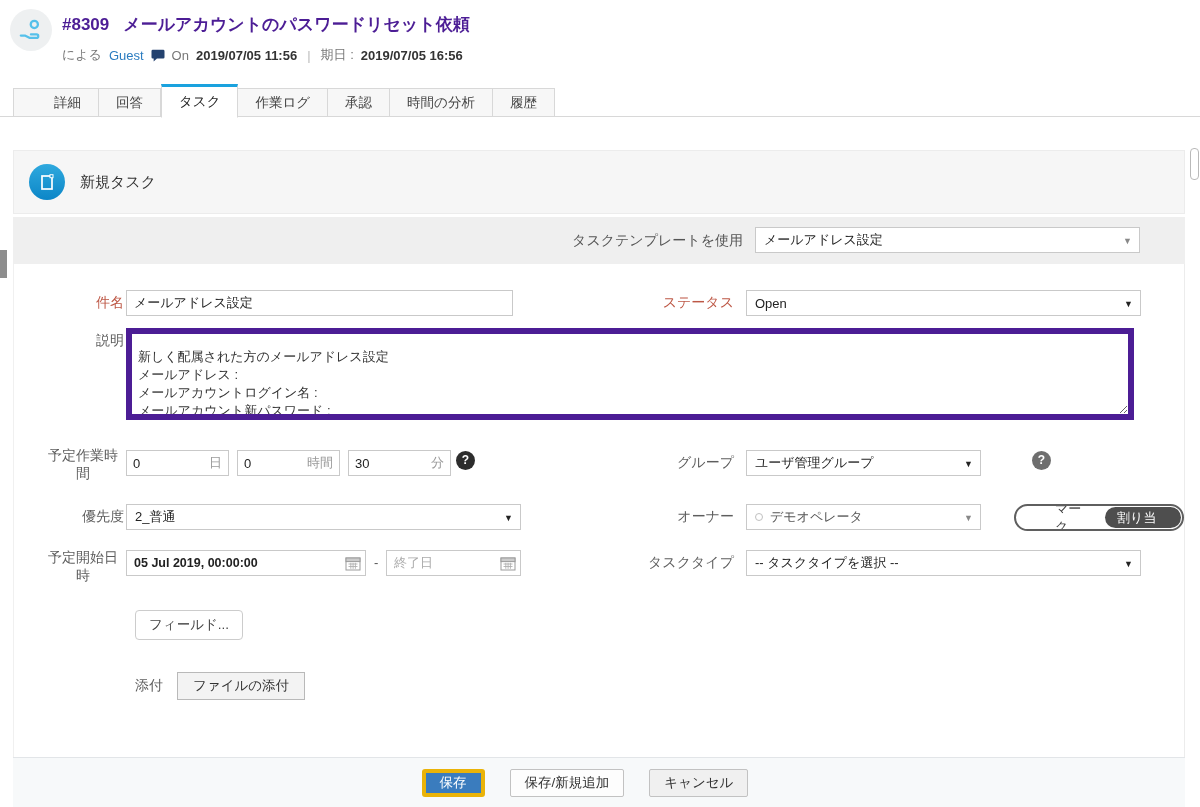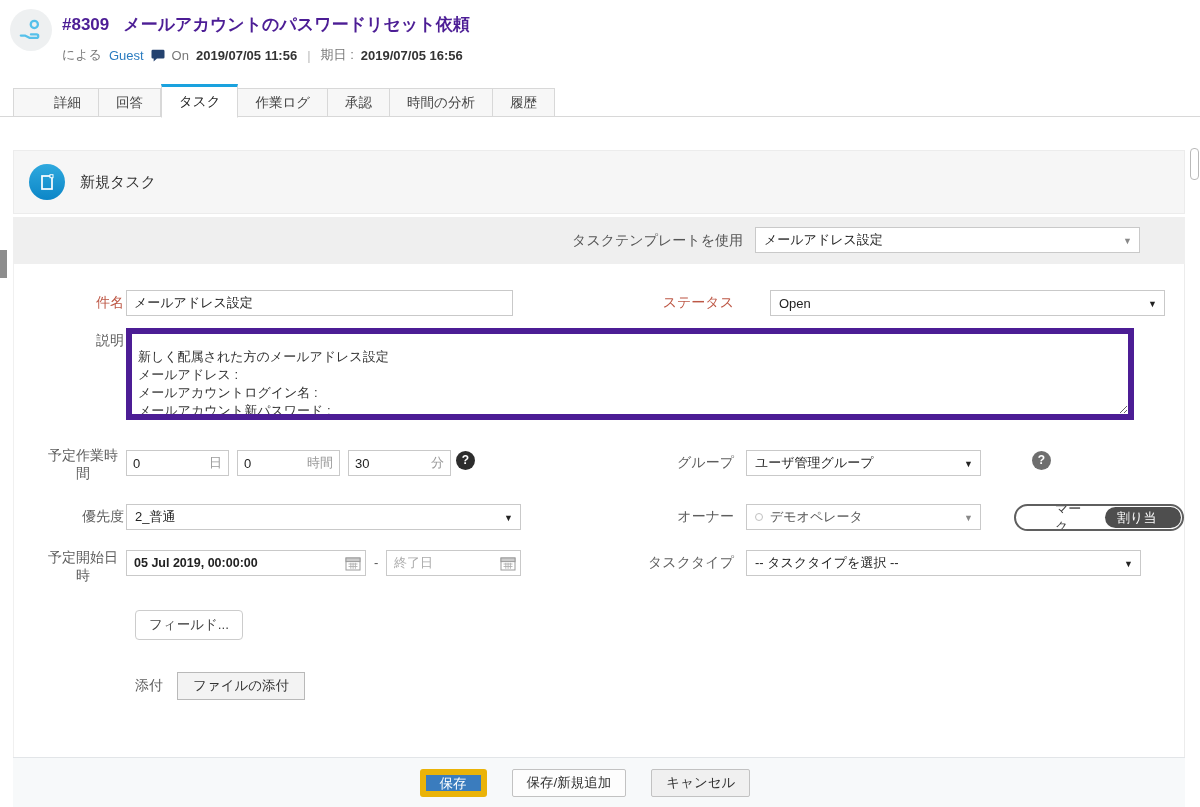--- a/index.html
+++ b/index.html
@@ -79,21 +79,21 @@
   .btn-fields { position:absolute; left:121px; top:346px; background:#fff; border:1px solid #ccc;
                 border-radius:4px; padding:5px 13px; font-size:13.5px; color:#444; cursor:pointer; font-family:inherit; }
   .btn-attach { position:absolute; left:163px; top:408px; background:#f3f3f3; border:1px solid #b9b9b9;
                 padding:4px 15px; font-size:13.5px; color:#333; cursor:pointer; font-family:inherit; }
 
   
   .footer { position:absolute; left:13px; top:757px; width:1172px; height:50px; background:#f7f9fa;
             border-top:1px solid #e2e5e8; display:flex; align-items:flex-start; justify-content:center;
             gap:25px; padding-top:11px; padding-right:28px; }
   .btn { height:28px; padding:0 14px; font-size:13.5px; cursor:pointer; font-family:inherit; }
-  .btn-save { background:#3a7cbe; color:#fff; border:6px solid #eab308; border-radius:3px; }
+  .btn-save { background:#3a7cbe; color:#fff; border:4px solid #eab308; border-radius:3px; }
   .btn-plain { background:#fdfdfd; color:#333; border:1px solid #c2c2c2; border-radius:2px; }
   .btn-cancel { background:#f0f0f0; color:#333; border:1px solid #c2c2c2; border-radius:2px; }
 
   
   .scroll-thumb { position:absolute; left:1190px; top:148px; width:9px; height:32px; background:#fff;
                   border:1px solid #b9b9b9; border-radius:4px; cursor:pointer; }
   .left-handle { position:absolute; left:0; top:250px; width:7px; height:28px; background:#8d8d8d; cursor:pointer; }
 </style>
 </head>
 <body>
@@ -151,21 +151,21 @@
       <span class="arrow gray">▼</span>
     </div>
   </div>
 
   <div class="form-area">
 
     <div class="lbl right req" style="left:18px; top:30px; width:92px;font-family:Liberation Serif, serif;">件名</div>
     <input class="txt-input" style="left: 112px; top: 26px; width: 387px;" value="メールアドレス設定">
 
     <div class="lbl right req" style="left:595px; top:30px; width:125px;">ステータス</div>
-    <div class="sel" style="left:756px; top:26px; width:395px;">
+    <div class="sel" style="left:732px; top:26px; width:395px;">
       <span>Open</span>
       <span class="arrow">▼</span>
     </div>
 
     <div class="lbl right" style="left:18px; top:68px; width:92px;">説明</div>
     <textarea class="desc-area" style="left: 112px; top: 64px; width: 1008px; height: 92px;" spellcheck="false">新しく配属された方のメールアドレス設定
 メールアドレス :
 メールアカウントログイン名 :
 メールアカウント新パスワード :</textarea>
 

